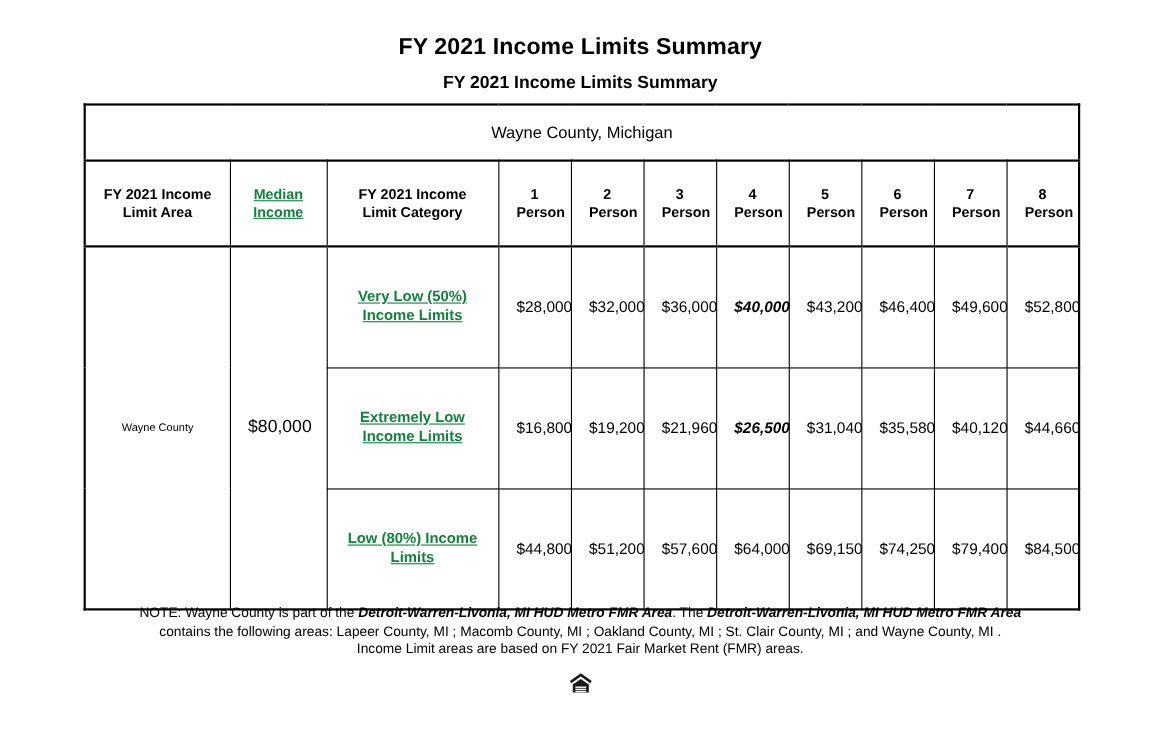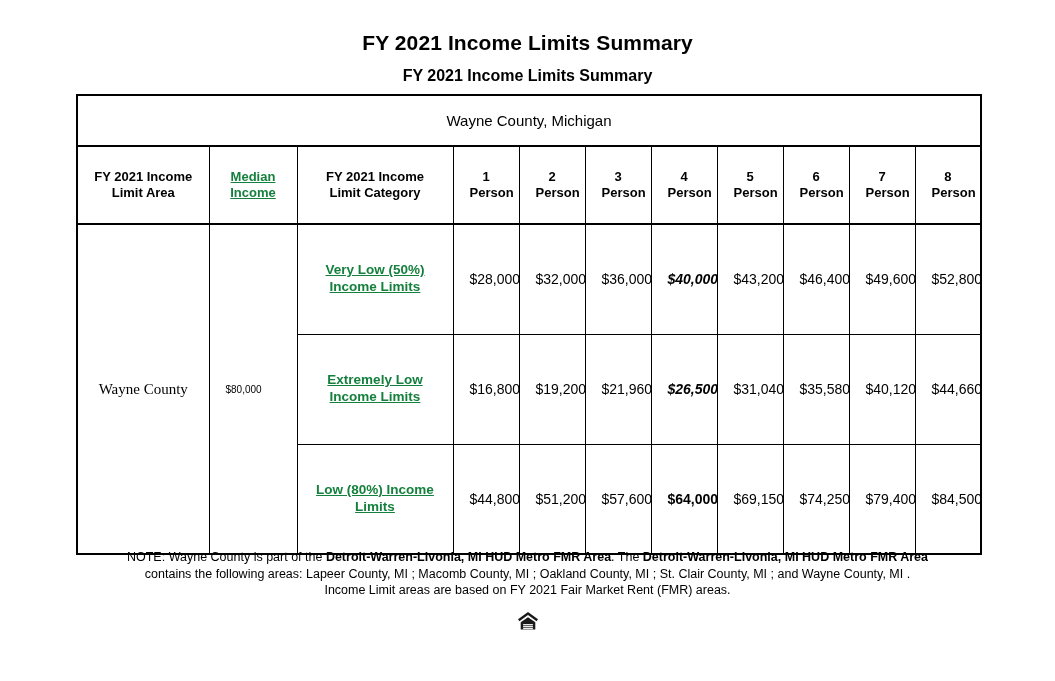--- a/index.html
+++ b/index.html
@@ -83,66 +83,65 @@
   .c-area     { width: 132px; }
   .c-median   { width: 88px;  }
   .c-category { width: 156px; }
   .c-person   { width: 66px;  }
 
   
   tr.datarow td { height: 110px; }
 
   td.area-cell {
     text-align: center;
-    font-size: 15px;
-    font-weight: bold;
-    font-family: Liberation Serif, serif;
+    font-size: 10px;
+    font-weight: bold;
   }
   td.median-cell {
-    font-size: 10px;
+    font-size: 16px;
   }
   td.category-cell {
     text-align: center;
     font-size: 13.5px;
     font-weight: bold;
     line-height: 1.25;
     padding: 0 6px;
   }
   td.amount-cell {
     text-align: left;
     font-size: 14px;
     white-space: nowrap;
   }
   td.amount-cell.hl-bi {
     font-weight: bold;
     font-style: italic;
   }
   td.amount-cell.hl-b {
-    font-weight: bold;
+    font-weight: normal;
   }
 
   a.link {
     color: #15803d;
     text-decoration: underline;
     font-weight: bold;
   }
   .head-link { font-size: 13px; }
 
   
   .notes {
     position: absolute;
     left: 0;
     top: 549px;
     width: 1055px;
     text-align: center;
     font-size: 12.5px;
     line-height: 1.33;
   }
   .notes .nline { display: block; white-space: nowrap; }
-  .notes b { font-weight: bold; }
+  .notes b { font-weight: bold; font-style: italic; }
 
   .eho {
     position: absolute;
     left: 0;
     top: 611px;
     width: 1055px;
     text-align: center;
     line-height: 0;
   }
   .eho svg { display: inline-block; }

